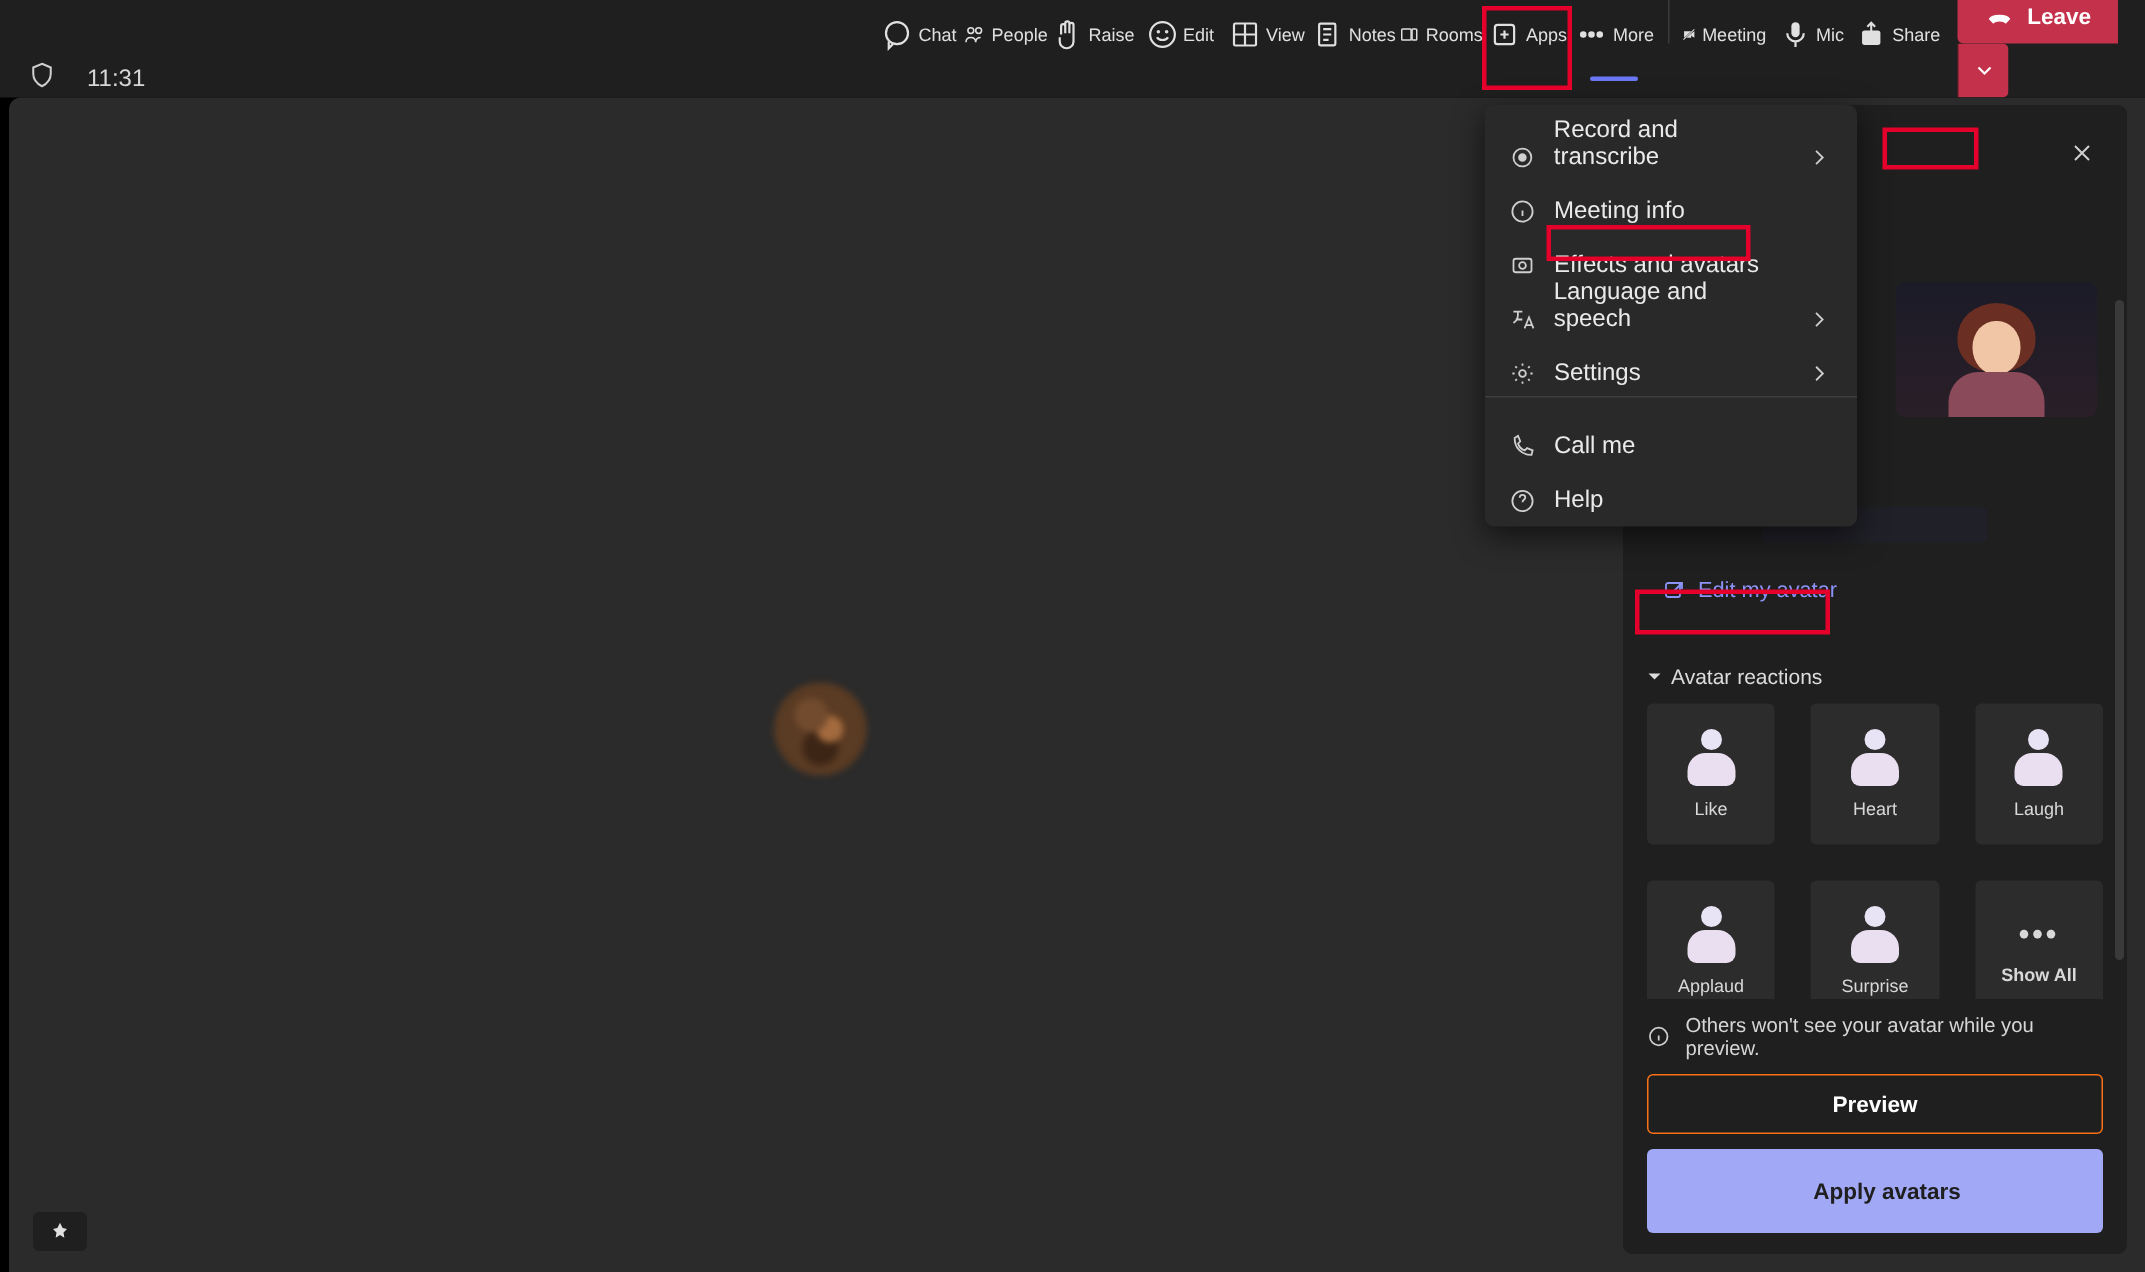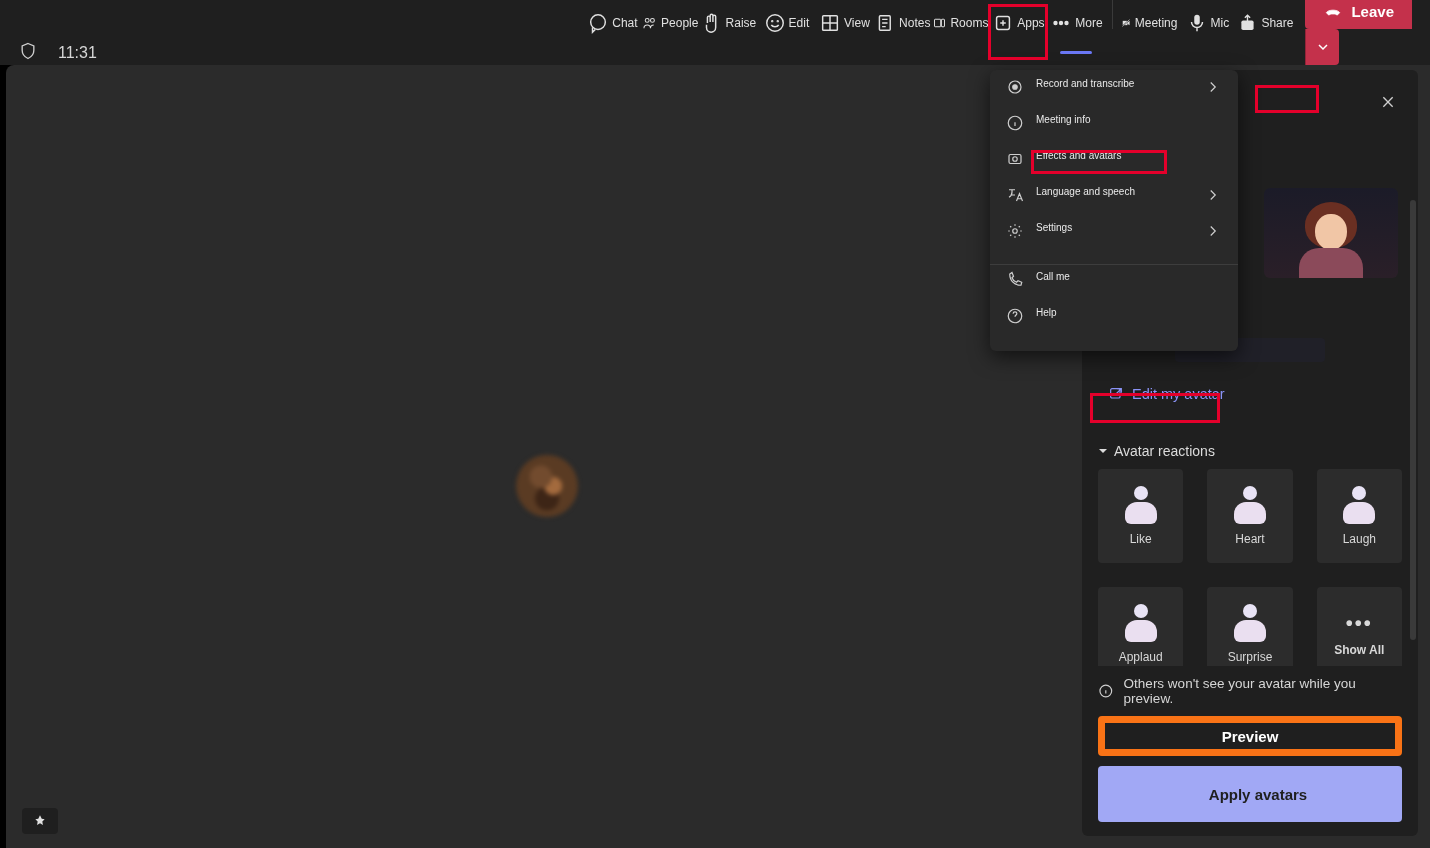--- a/index.html
+++ b/index.html
@@ -77,22 +77,22 @@
     position: absolute; border: 3px solid #e4002b; pointer-events: none; z-index: 60;
   }
 
   
   .dropdown {
     position: absolute; top: 70px; left: 990px; width: 248px;
     background: #292929; border-radius: 6px; padding: 8px 0;
     box-shadow: 0 6px 20px rgba(0,0,0,0.6); z-index: 50;
   }
   .dd-item {
-    height: 36px; display: flex; align-items: flex-start; gap: 12px;
-    padding: 0 16px; font-size: 10px; color: #eaeaea; cursor: pointer;
+    height: 36px; display: flex; align-items: flex-end; gap: 12px;
+    padding: 0 16px; font-size: 16px; color: #eaeaea; cursor: pointer;
   }
   .dd-item svg { width: 18px; height: 18px; stroke: #cfcfcf; fill: none; stroke-width: 1.6; }
   .dd-item .chev { margin-left: auto; }
   .dd-sep { height: 1px; background: #3d3d3d; margin: 6px 0; }
 
   
   .panel {
     position: absolute; top: 70px; right: 12px; width: 336px; bottom: 12px;
     background: #1f1f1f; border-radius: 6px; z-index: 40;
     display: flex; flex-direction: column; padding: 14px 16px;
@@ -176,21 +176,21 @@
   .react-tile .dots { font-size: 20px; letter-spacing: 2px; }
 
   .panel-foot {
     display: flex; flex-direction: column; gap: 10px; padding-top: 10px;
   }
   .info-line {
     display: flex; align-items: center; gap: 10px; font-size: 13.5px; color: #d6d6d6;
   }
   .info-line svg { width: 16px; height: 16px; stroke: #cfcfcf; fill: none; stroke-width: 1.8; }
   .btn-outline {
-    height: 40px; border: 7px solid #f97316; border-radius: 4px;
+    height: 40px; border: 1px solid #f97316; border-radius: 4px;
     display: flex; align-items: center; justify-content: center;
     font-size: 15px; font-weight: 600; color: #fff; cursor: pointer;
   }
   .btn-primary {
     height: 56px; background: #a1a8f5; color: #1f1f1f;
     border-radius: 4px; display: flex; align-items: center; justify-content: center;
     font-size: 15px; font-weight: 600; cursor: pointer; padding-left: 16px;
   }
 
   

